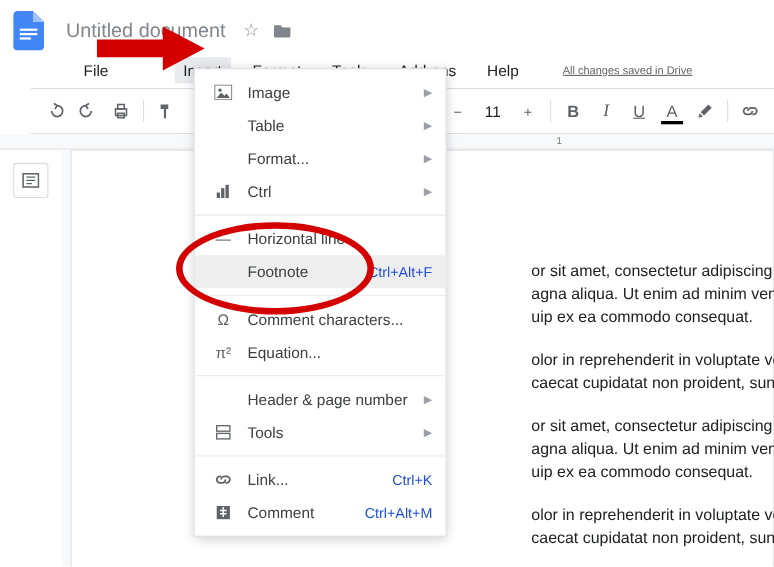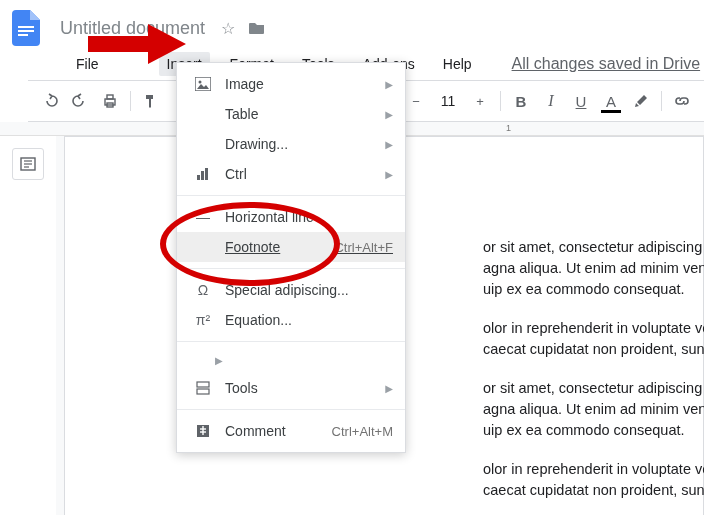--- a/index.html
+++ b/index.html
@@ -8,21 +8,21 @@
   .header { padding: 8px 0 0 8px; }
   .title-row { display: flex; align-items: center; gap: 8px; }
   .docs-icon { width: 36px; height: 40px; display: flex; align-items: center; justify-content: center; }
   .doc-title { font-size: 18px; color: #80868b; margin-left: 8px; }
   .star-icon { color: #80868b; font-size: 16px; margin-left: 8px; }
   .folder-icon { color: #80868b; font-size: 14px; margin-left: 6px; }
   
   .menubar { display: flex; align-items: center; padding: 4px 0 4px 60px; gap: 12px; font-size: 14px; color: #202124; }
   .menubar-item { padding: 4px 8px; cursor: pointer; border-radius: 2px; }
   .menubar-item.active { background: #e8eaed; }
-  .save-status { margin-left: 20px; color: #5f6368; text-decoration: underline; font-size: 16px; }
+  .save-status { margin-left: 20px; color: #5f6368; text-decoration: underline; font-size: 10px; }
   
   .toolbar { border-top: 1px solid #dadce0; border-bottom: 1px solid #dadce0; padding: 6px 8px; display: flex; align-items: center; gap: 2px; margin-left: 28px; }
   .toolbar-btn { width: 28px; height: 28px; display: flex; align-items: center; justify-content: center; color: #5f6368; cursor: pointer; border-radius: 2px; }
   .toolbar-sep { width: 1px; height: 20px; background: #dadce0; margin: 0 4px; }
   .font-size { display: flex; align-items: center; gap: 4px; font-size: 14px; color: #202124; padding: 0 6px; }
   .font-size .val { min-width: 20px; text-align: center; }
   .bold { font-weight: bold; font-size: 15px; }
   .italic { font-style: italic; font-family: serif; font-size: 16px; }
   .underline { text-decoration: underline; font-size: 15px; }
   .text-color { position: relative; font-size: 15px; }
@@ -37,24 +37,24 @@
   .sidepanel { width: 56px; display: flex; justify-content: center; padding-top: 12px; }
   .outline-btn { width: 32px; height: 32px; border: 1px solid #dadce0; border-radius: 3px; display: flex; align-items: center; justify-content: center; color: #5f6368; cursor: pointer; }
   
   .page-wrap { flex: 1; background: #f8f9fa; padding: 0; position: relative; }
   .page { background: #fff; margin: 0 0 0 8px; padding: 0; min-height: 400px; border: 1px solid #dadce0; position: relative; }
   .doc-body { padding: 0; font-size: 14.5px; line-height: 1.45; color: #202124; position: absolute; left: 418px; top: 100px; width: 280px; }
   .doc-body p { margin-bottom: 18px; white-space: nowrap; }
   
   .dropdown { position: absolute; left: 176px; top: 62px; width: 230px; background: #fff; border: 1px solid #dadce0; box-shadow: 0 2px 10px rgba(0,0,0,0.2); z-index: 100; padding: 6px 0; font-size: 14px; }
   .dd-item { display: flex; align-items: center; padding: 7px 12px 7px 14px; cursor: pointer; color: #3c4043; position: relative; }
-  .dd-item.highlighted { background: #eeeeee; text-decoration: underline; }
+  .dd-item.highlighted { background: #eeeeee; }
   .dd-icon { width: 24px; display: flex; align-items: center; justify-content: center; color: #5f6368; font-size: 14px; }
   .dd-label { flex: 1; padding-left: 10px; }
-  .dd-shortcut { color: #737373; font-size: 13px; }
+  .dd-shortcut { color: #1d4ed8; font-size: 13px; }
   .dd-arrow { color: #9aa0a6; font-size: 10px; }
   .dd-sep { height: 1px; background: #e8eaed; margin: 6px 0; }
   
   .red-arrow { position: absolute; left: 88px; top: 22px; z-index: 200; }
   .red-circle { position: absolute; left: 160px; top: 202px; width: 180px; height: 84px; border: 6px solid #d40000; border-radius: 50%; z-index: 200; pointer-events: none; }
   
   svg { display: block; }
 </style>
 </head>
 <body>
@@ -179,21 +179,21 @@
     <span class="dd-label">Image</span>
     <span class="dd-arrow">▶</span>
   </div>
   <div class="dd-item">
     <span class="dd-icon"></span>
     <span class="dd-label">Table</span>
     <span class="dd-arrow">▶</span>
   </div>
   <div class="dd-item">
     <span class="dd-icon"></span>
-    <span class="dd-label">Drawing...</span>
+    <span class="dd-label">Format...</span>
     <span class="dd-arrow">▶</span>
   </div>
   <div class="dd-item">
     <span class="dd-icon">
         <svg width="16" height="14" viewBox="0 0 16 14">
           <rect x="2" y="8" width="3" height="5" fill="#5f6368"></rect>
           <rect x="6" y="4" width="3" height="9" fill="#5f6368"></rect>
           <rect x="10" y="1" width="3" height="12" fill="#5f6368"></rect>
         </svg>
       </span>
@@ -206,42 +206,52 @@
     <span class="dd-label">Horizontal line</span>
   </div>
   <div class="dd-item highlighted">
     <span class="dd-icon"></span>
     <span class="dd-label">Footnote</span>
     <span class="dd-shortcut">Ctrl+Alt+F</span>
   </div>
   <div class="dd-sep"></div>
   <div class="dd-item">
     <span class="dd-icon">Ω</span>
-    <span class="dd-label">Special adipiscing...</span>
+    <span class="dd-label">Comment characters...</span>
   </div>
   <div class="dd-item">
     <span class="dd-icon">π²</span>
     <span class="dd-label">Equation...</span>
   </div>
   <div class="dd-sep"></div>
   <div class="dd-item">
     <span class="dd-icon"></span>
+    <span class="dd-label">Header &amp; page number</span>
     <span class="dd-arrow">▶</span>
   </div>
   <div class="dd-item">
     <span class="dd-icon">
         <svg width="14" height="14" viewBox="0 0 14 14">
           <rect x="1" y="1" width="12" height="5" fill="none" stroke="#5f6368" stroke-width="1.2"></rect>
           <rect x="1" y="8" width="12" height="5" fill="none" stroke="#5f6368" stroke-width="1.2"></rect>
         </svg>
       </span>
     <span class="dd-label">Tools</span>
     <span class="dd-arrow">▶</span>
   </div>
   <div class="dd-sep"></div>
+  <div class="dd-item">
+    <span class="dd-icon">
+        <svg width="16" height="10" viewBox="0 0 16 10">
+          <path fill="none" stroke="#5f6368" stroke-width="1.6" d="M6 5a3 3 0 0 1 3-3h2a3 3 0 0 1 0 6h-1M10 5a3 3 0 0 1-3 3H5a3 3 0 0 1 0-6h1"></path>
+        </svg>
+      </span>
+    <span class="dd-label">Link...</span>
+    <span class="dd-shortcut">Ctrl+K</span>
+  </div>
   <div class="dd-item">
     <span class="dd-icon">
         <svg width="14" height="14" viewBox="0 0 14 14">
           <rect x="1" y="1" width="12" height="12" fill="#5f6368"></rect>
           <line x1="4" y1="5" x2="10" y2="5" stroke="#fff" stroke-width="1.4"></line>
           <line x1="4" y1="8" x2="10" y2="8" stroke="#fff" stroke-width="1.4"></line>
           <line x1="7" y1="2" x2="7" y2="11" stroke="#fff" stroke-width="1.4"></line>
         </svg>
       </span>
     <span class="dd-label">Comment</span>

